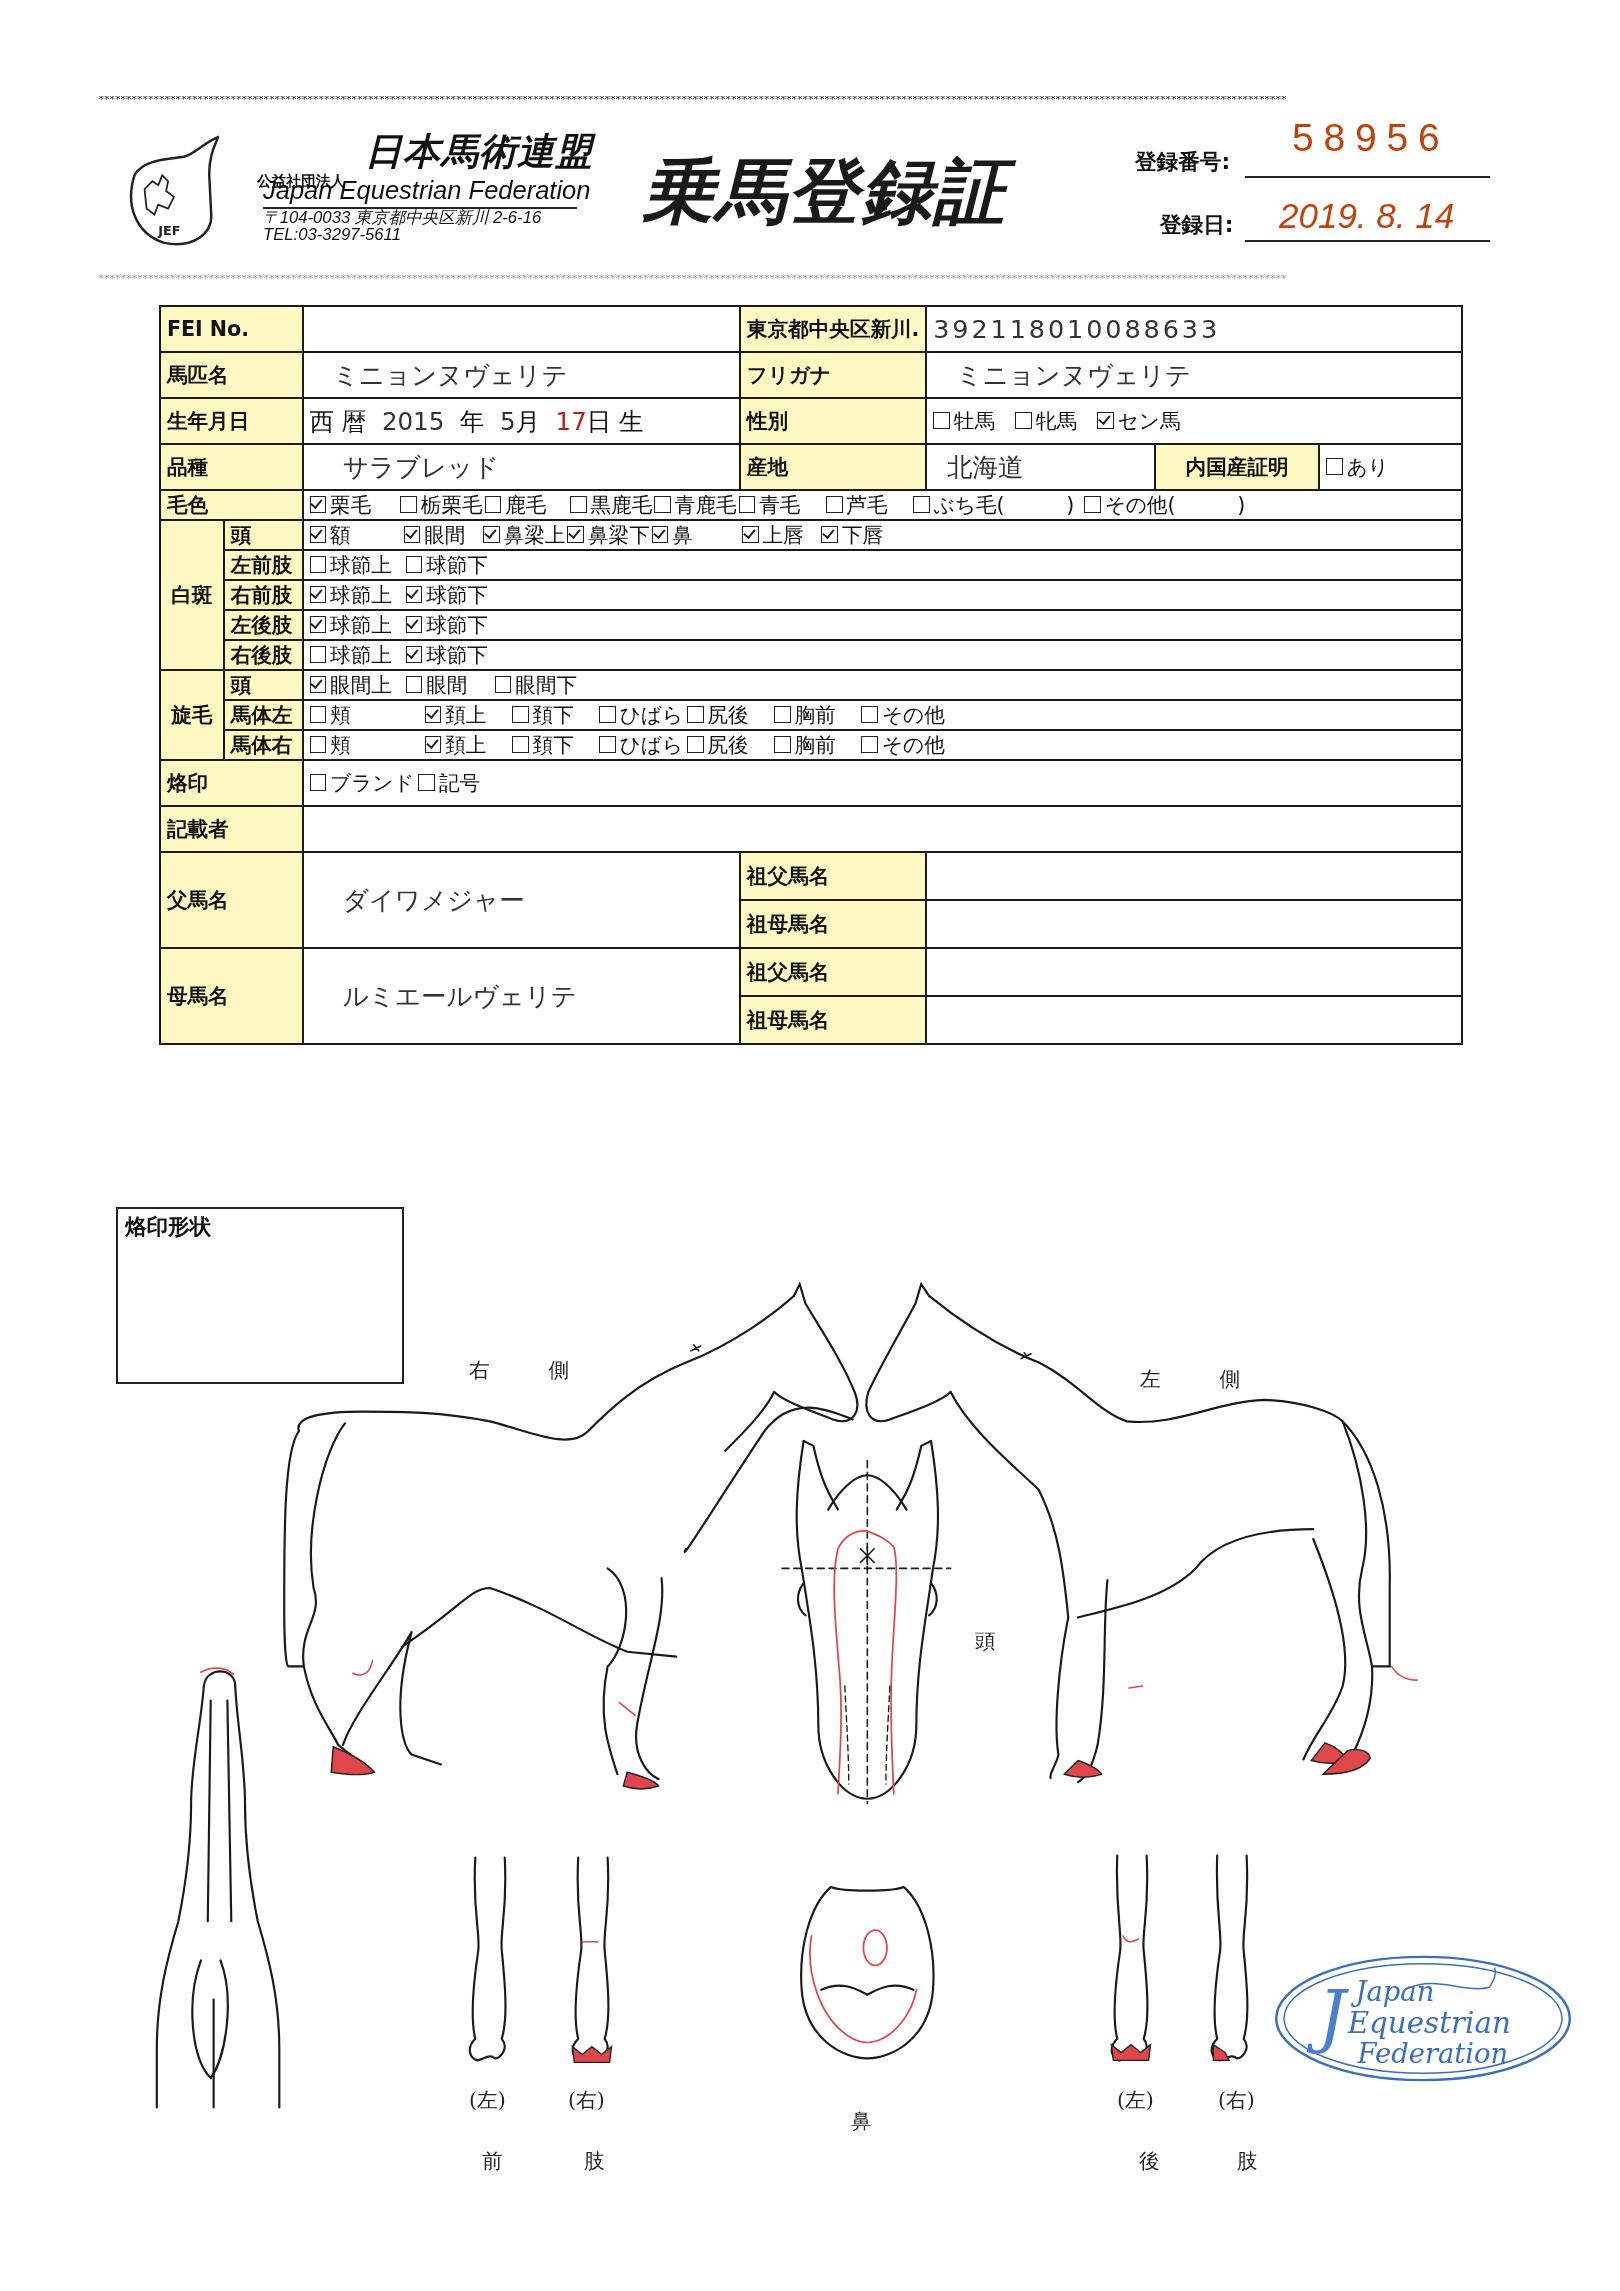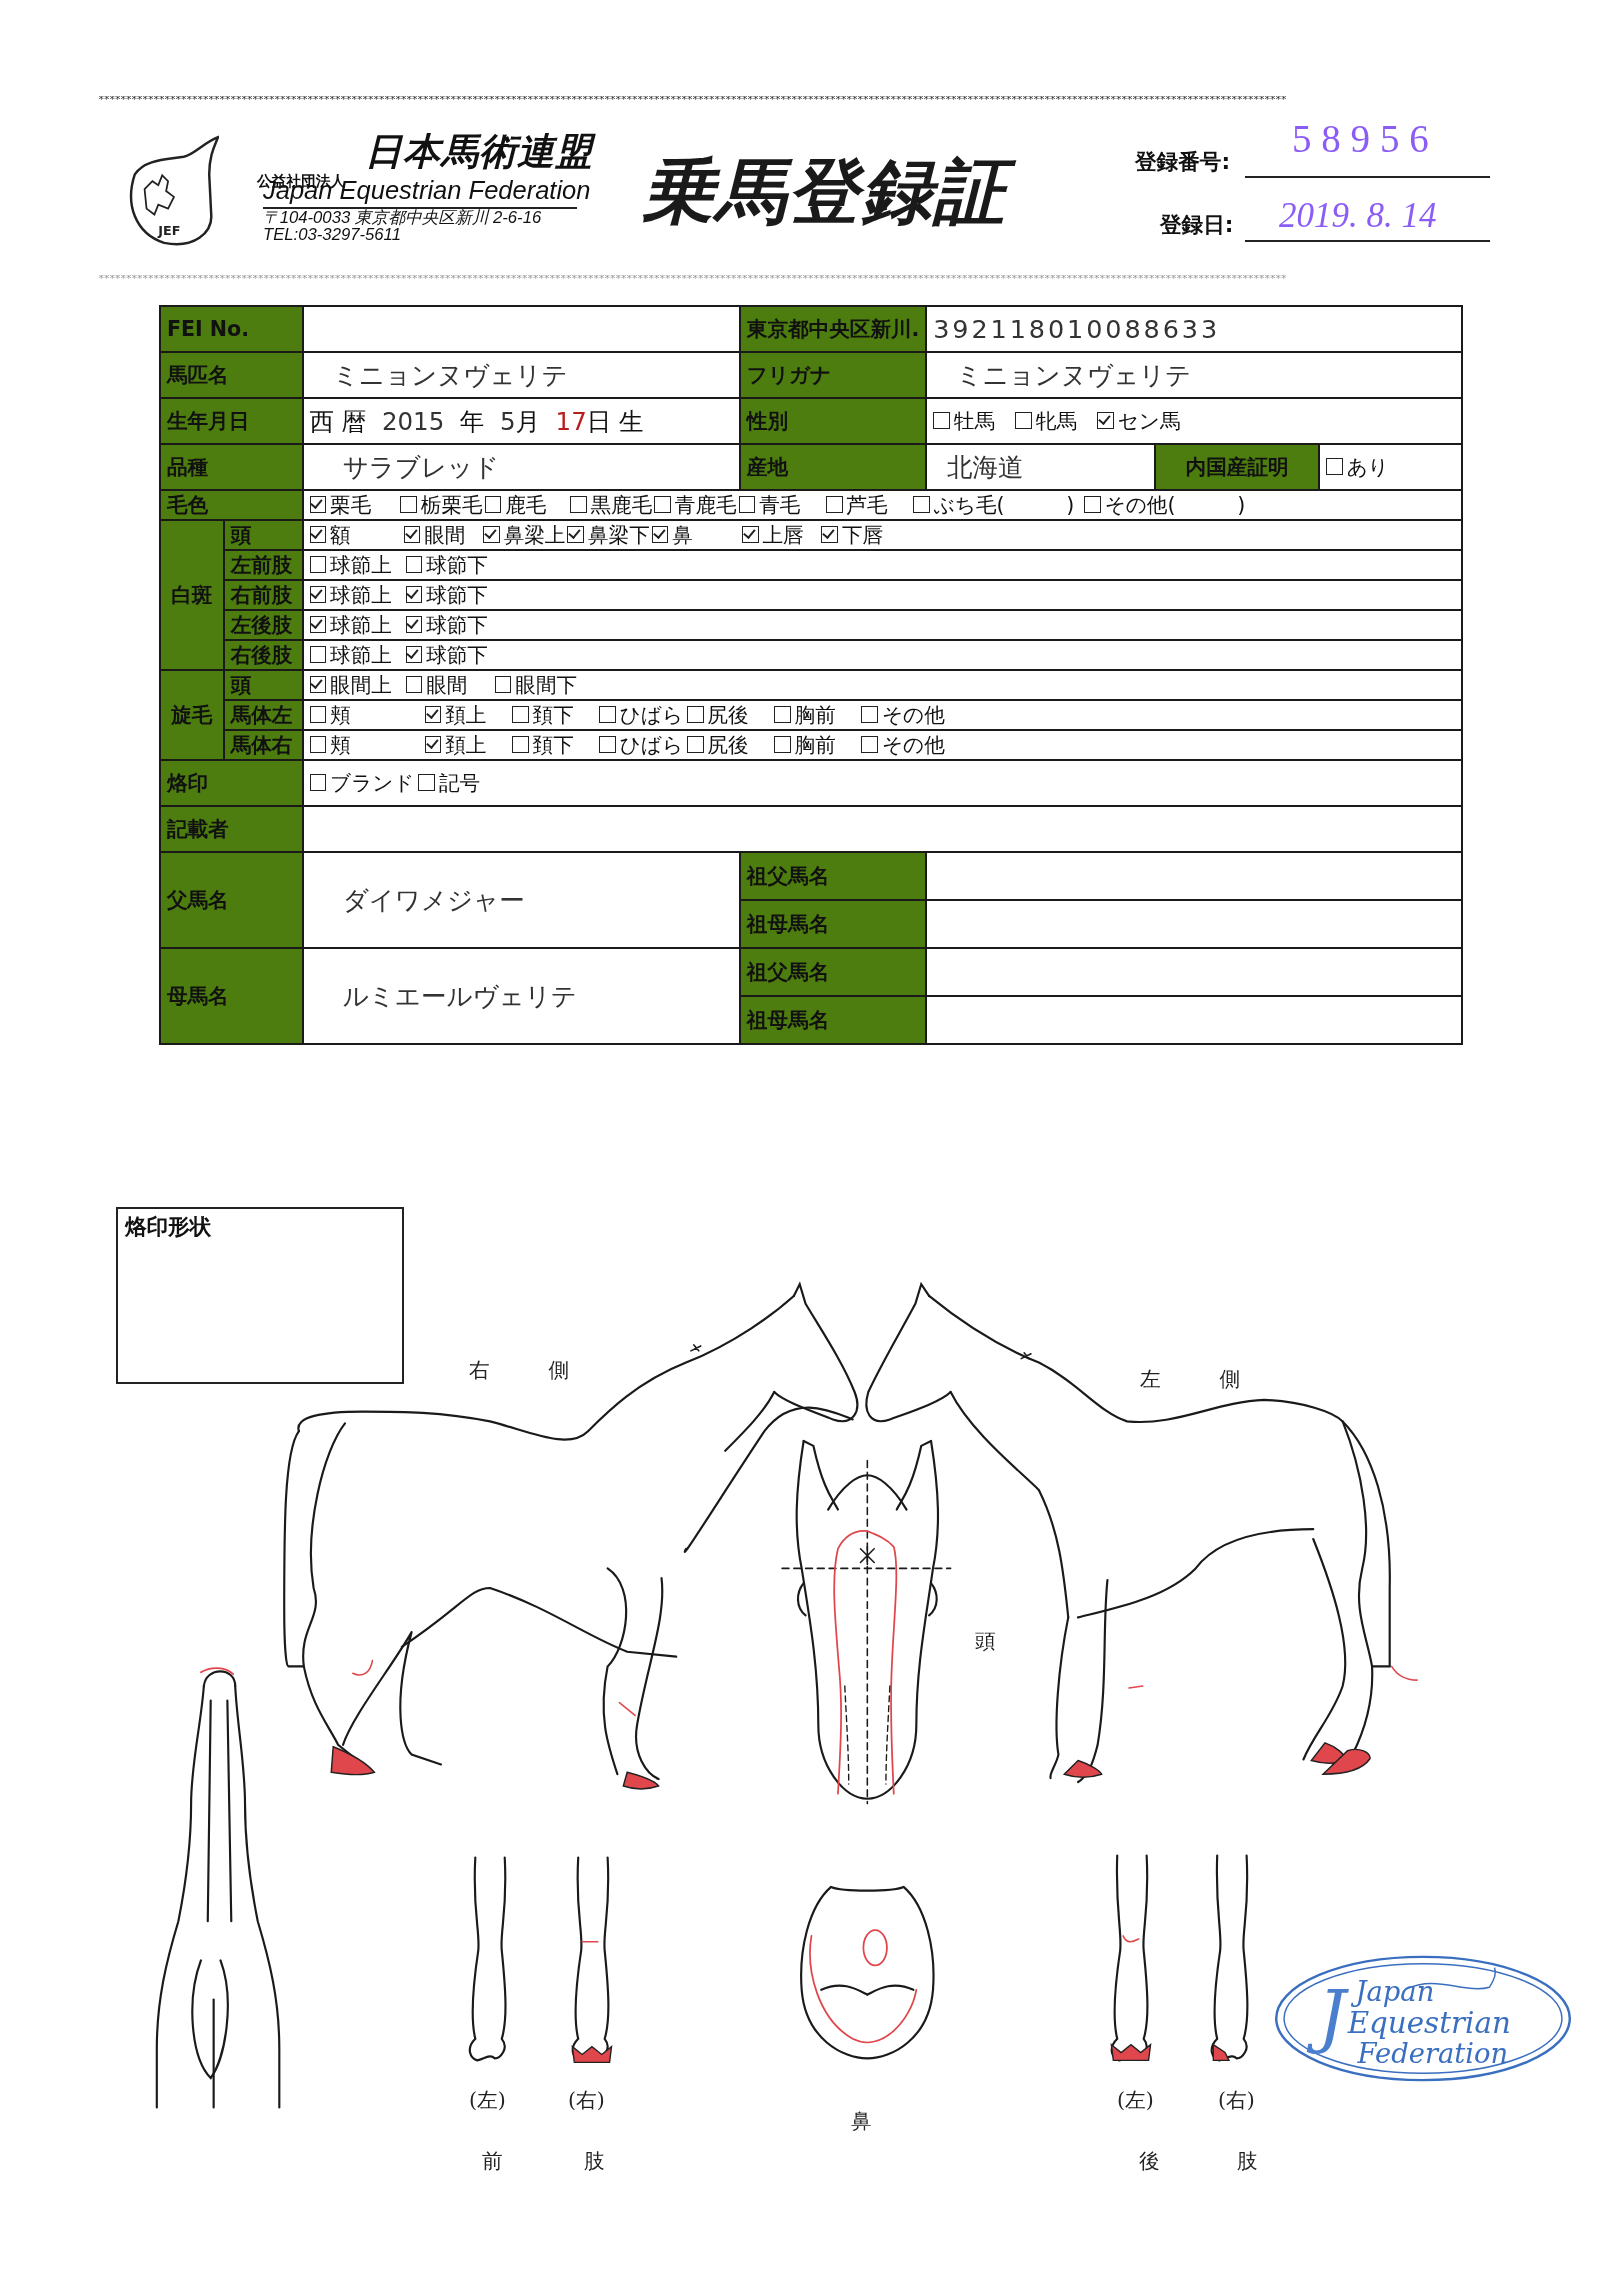--- a/index.html
+++ b/index.html
@@ -8,26 +8,26 @@
   .stars.faint{color:#999;}
   
   .logo{position:absolute;left:125px;top:135px;width:94px;height:114px;}
   .org-small{position:absolute;left:257px;top:144px;font-size:14.7px;font-weight:bold;margin-top:28px;}
   .org-name{position:absolute;left:365px;top:127px;font-size:37px;font-weight:bold;font-style:italic;letter-spacing:1px;}
   .org-en{position:absolute;left:263px;top:176px;font-family:"Liberation Sans",sans-serif;font-size:25.5px;font-style:italic;}
   .org-rule{position:absolute;left:263px;top:207px;width:314px;height:2px;background:#222;}
   .org-addr{position:absolute;left:263px;top:210px;font-family:"Liberation Sans",sans-serif;font-size:16.7px;font-style:italic;line-height:16.7px;}
   .doc-title{position:absolute;left:642px;top:145px;font-size:71px;font-weight:bold;font-style:italic;letter-spacing:2px;color:#1a1a1a;}
   .reg-label{position:absolute;font-size:21.6px;font-weight:bold;}
-  .reg-val{position:absolute;font-family:Liberation Serif, serif;font-size:39px;color:#8b5cf6;}
+  .reg-val{position:absolute;font-family:Liberation Sans, sans-serif;font-size:39px;color:#c2410c;}
   .reg-line{position:absolute;height:2px;background:#222;}
   
   table.main{position:absolute;left:159px;top:305px;width:1304px;border-collapse:collapse;font-size:20.6px;}
   table.main td{border:2.5px solid #1a1a1a;padding:0 5.9px;height:44px;vertical-align:middle;white-space:nowrap;}
-  td.lbl{background:#4d7c0f;font-weight:bold;}
+  td.lbl{background:#fef9c3;font-weight:bold;}
   td.hand{font-family:"DejaVu Sans",sans-serif;color:#333;font-size:25.5px;}
   .cb{display:inline-block;width:14.7px;height:14.7px;border:1.6px solid #222;vertical-align:-1px;margin-right:3.9px;position:relative;}
   .cb.on::after{content:"";position:absolute;left:2.9px;top:0px;width:4.9px;height:8.8px;border-right:2px solid #222;border-bottom:2px solid #222;transform:rotate(40deg);}
   .opt{display:inline-block;margin-right:13.7px;}
   
   .brand-box{position:absolute;left:116px;top:1207px;width:284px;height:173px;border:2px solid #222;}
   .brand-box span{position:absolute;left:6.9px;top:2.9px;font-size:21.6px;font-weight:bold;}
   .cap{position:absolute;font-family:"DejaVu Serif",serif;font-size:20.6px;color:#222;}
   svg.draw{position:absolute;left:0;top:0;}
   .seal{position:absolute;left:1269px;top:1950px;width:309px;height:137px;}

